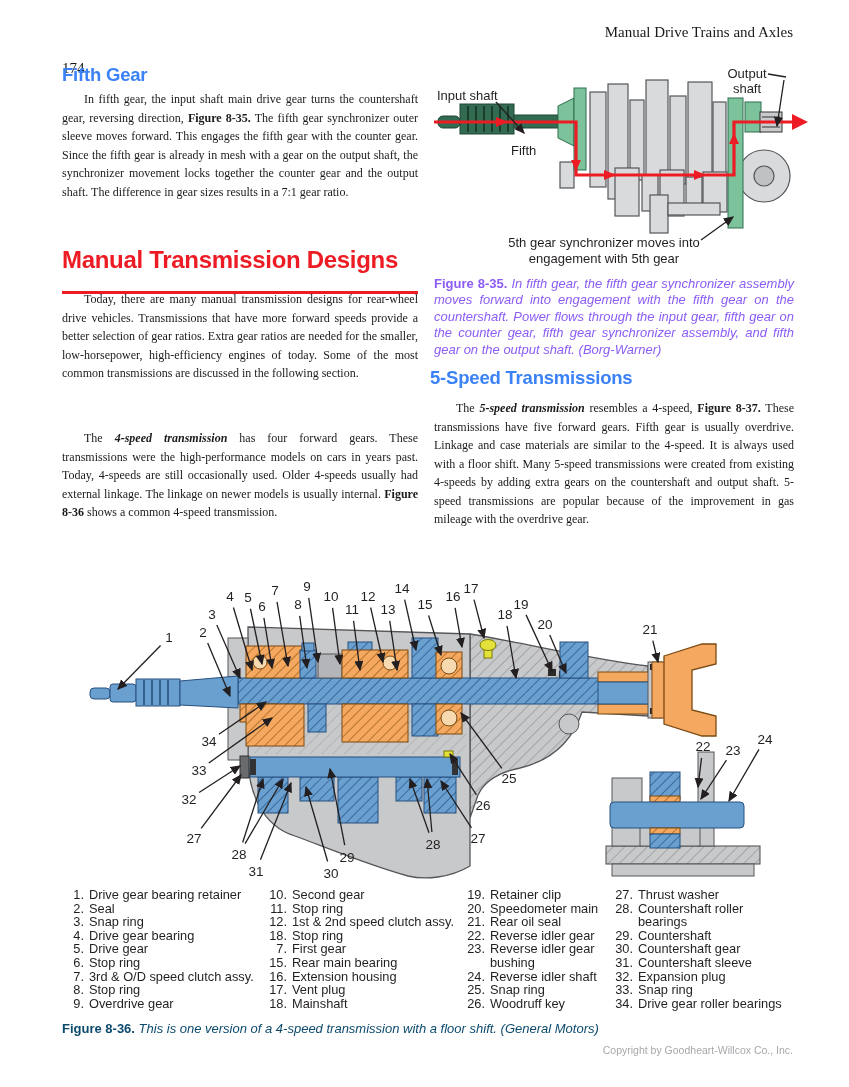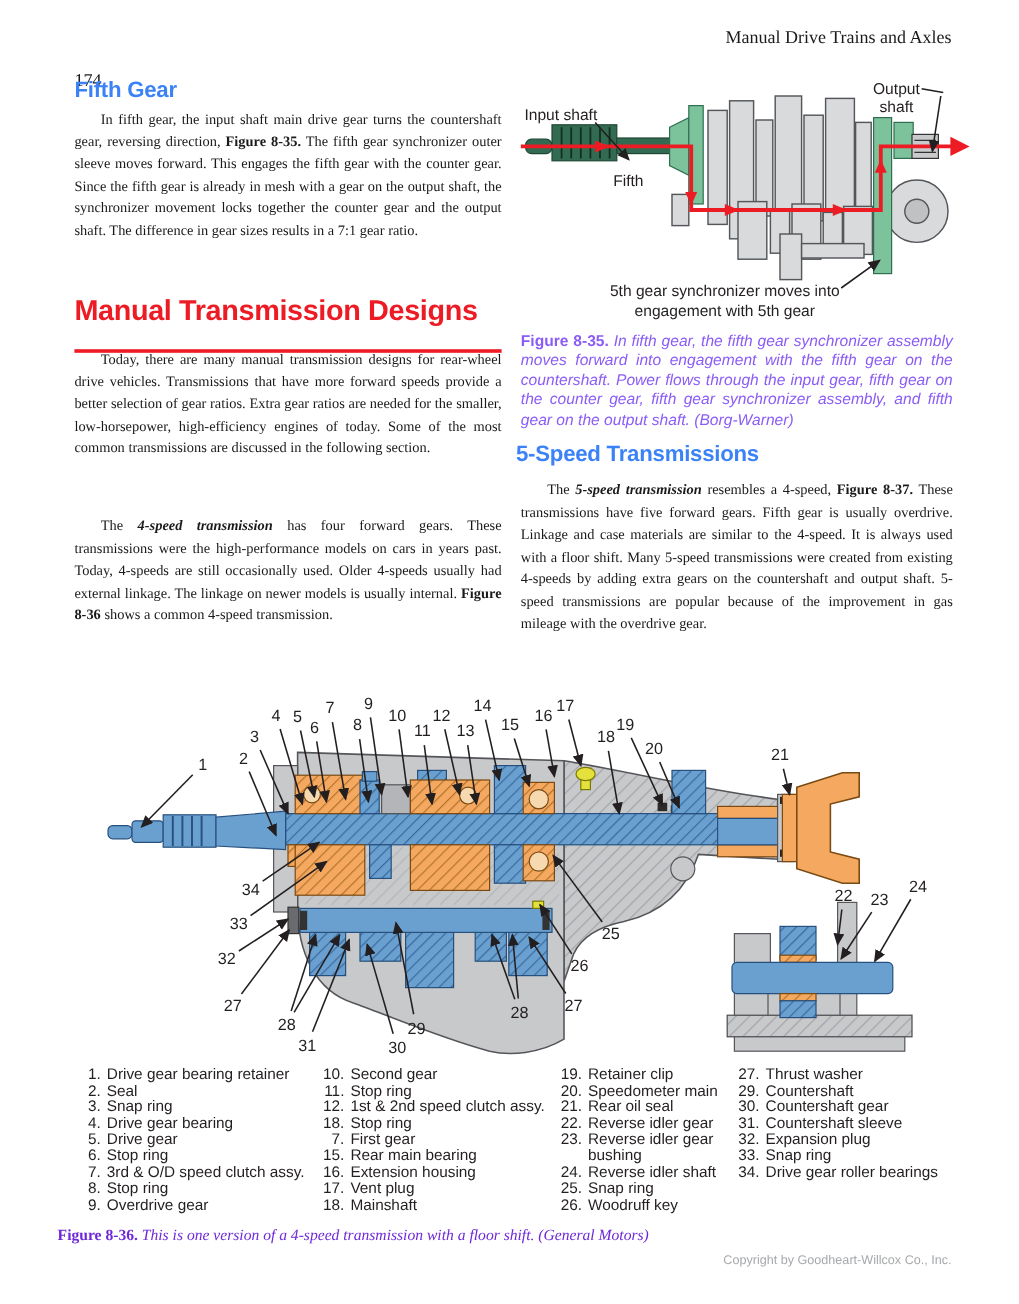--- a/index.html
+++ b/index.html
@@ -8,22 +8,22 @@
   .hdr-num{position:absolute;left:62px;top:24px;font-size:15px;margin-top:36px;}
   .hdr-title{position:absolute;right:56px;top:24px;font-size:15px;}
   .h-blue{position:absolute;font-family:"Liberation Sans",sans-serif;font-weight:700;
           color:#3b82f6;font-size:18.5px;letter-spacing:-0.2px;}
   .h-red{position:absolute;left:62px;top:246px;width:356px;
          font-family:"Liberation Sans",sans-serif;font-weight:700;color:#ed1c24;
          font-size:24px;letter-spacing:-0.3px;border-bottom:3.5px solid #ed1c24;padding-bottom:17px;}
   .para{position:absolute;font-size:12px;line-height:18.5px;text-align:justify;text-indent:22px;}
   .cap{position:absolute;font-family:"Liberation Sans",sans-serif;font-size:13px;
        line-height:16.4px;text-align:justify;color:#8b5cf6;}
-  .fig36cap{position:absolute;left:48px;top:1021px;width:745px;
-       font-family:Liberation Serif, serif;font-size:13px;color:#6d28d9;}
+  .fig36cap{position:absolute;left:62px;top:1021px;width:745px;
+       font-family:Liberation Sans, sans-serif;font-size:13px;color:#0c4a6e;}
   .copyright{position:absolute;right:56px;top:1044px;font-family:"Liberation Sans",sans-serif;
        font-size:10.5px;color:#a6a8ab;}
   .fig35{position:absolute;left:430px;top:60px;width:380px;height:212px;}
   .fig36{position:absolute;left:38px;top:576px;width:790px;height:306px;}
   .co-num{font:13.5px "Liberation Sans",sans-serif;fill:#231f20;text-anchor:middle;}
   .co-line{stroke:#231f20;stroke-width:1.3;fill:none;}
   .f35t{font:13px "Liberation Sans",sans-serif;fill:#231f20;}
   .f35tm{text-anchor:middle;}
   #parts-columns{position:absolute;left:0;top:888px;width:849px;height:130px;}
   .parts-col{position:absolute;top:0;font-family:"Liberation Sans",sans-serif;
@@ -351,20 +351,21 @@
         <div class="part-item"><span class="part-num">20.</span><span>Speedometer main</span></div>
         <div class="part-item"><span class="part-num">21.</span><span>Rear oil seal</span></div>
         <div class="part-item"><span class="part-num">22.</span><span>Reverse idler gear</span></div>
         <div class="part-item"><span class="part-num">23.</span><span>Reverse idler gear</span><br><span>bushing</span></div>
         <div class="part-item"><span class="part-num">24.</span><span>Reverse idler shaft</span></div>
         <div class="part-item"><span class="part-num">25.</span><span>Snap ring</span></div>
         <div class="part-item"><span class="part-num">26.</span><span>Woodruff key</span></div>
       </div>
       <div class="parts-col pc3">
         <div class="part-item"><span class="part-num">27.</span><span>Thrust washer</span></div>
+        <div class="part-item"><span class="part-num">28.</span><span>Countershaft roller</span><br><span>bearings</span></div>
         <div class="part-item"><span class="part-num">29.</span><span>Countershaft</span></div>
         <div class="part-item"><span class="part-num">30.</span><span>Countershaft gear</span></div>
         <div class="part-item"><span class="part-num">31.</span><span>Countershaft sleeve</span></div>
         <div class="part-item"><span class="part-num">32.</span><span>Expansion plug</span></div>
         <div class="part-item"><span class="part-num">33.</span><span>Snap ring</span></div>
         <div class="part-item"><span class="part-num">34.</span><span>Drive gear roller bearings</span></div>
       </div>
     </div>
 
   <div class="fig36cap"><span style="font-weight: 700;">Figure 8-36. </span><span style="font-style: italic;">This is one version of a 4-speed transmission with a floor shift. (General Motors)</span></div>

